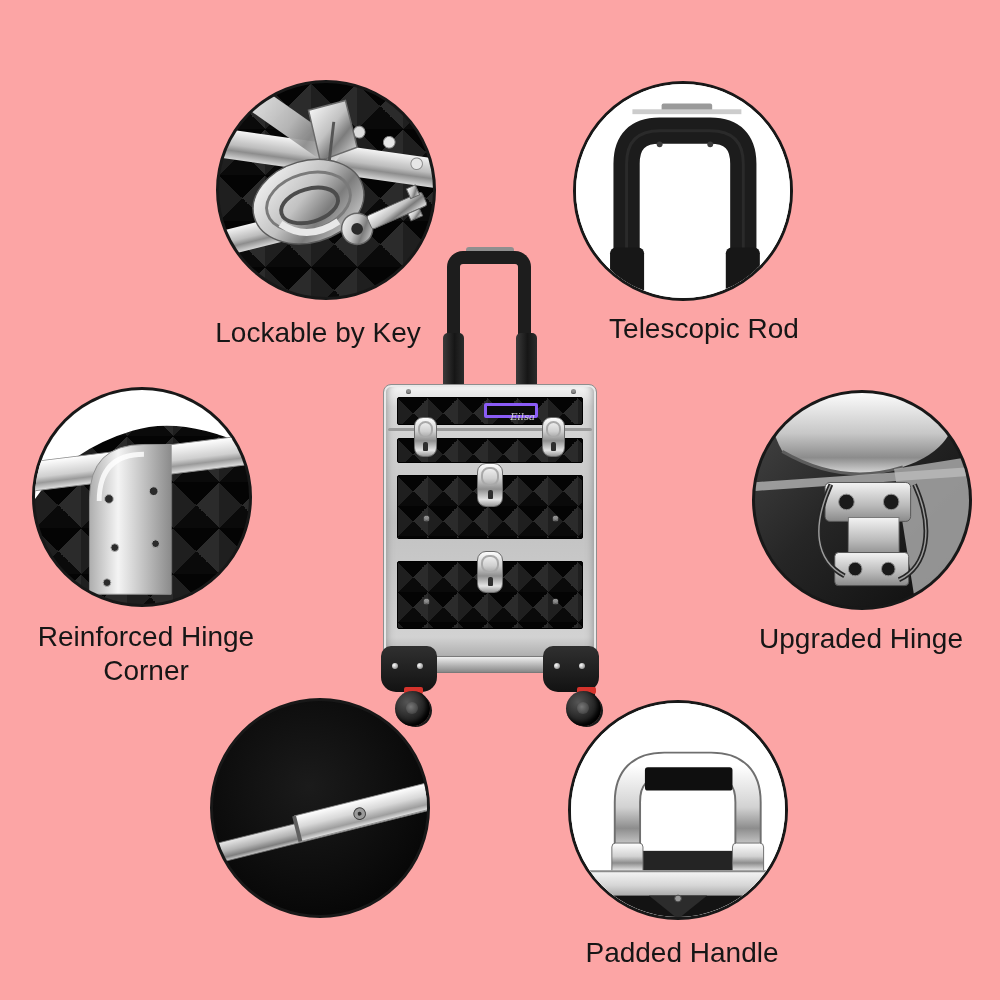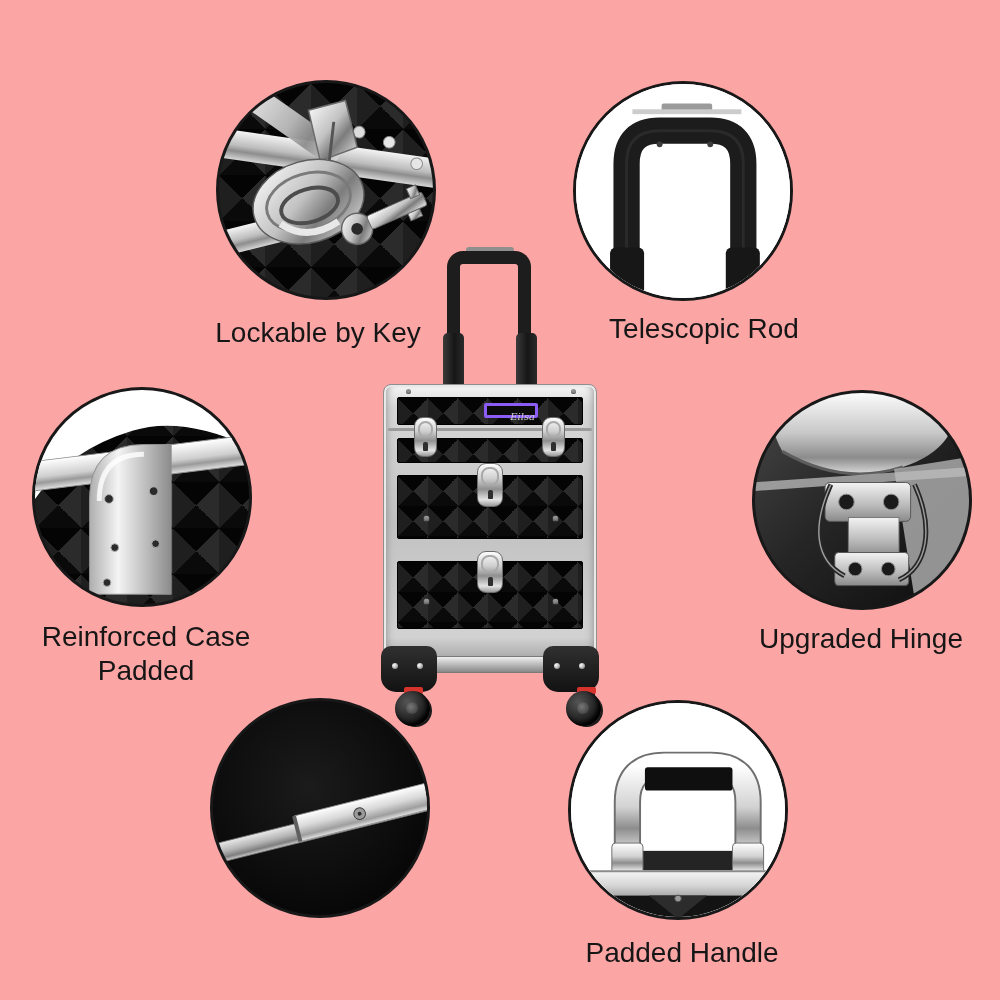--- a/index.html
+++ b/index.html
@@ -276,21 +276,21 @@
       <rect x="0" y="172" width="220" height="28" fill="url(#topG)"></rect>
       <line x1="0" y1="173" x2="220" y2="173" stroke="#8b8b8b" stroke-width="2"></line>
       <rect x="0" y="198" width="220" height="26" fill="#131313"></rect>
       <polygon points="80,198 110,222 140,198" fill="#2c2c2c"></polygon>
       <circle cx="110" cy="201" r="3.5" fill="#9a9a9a" stroke="#444"></circle>
     </svg>
   </div>
 
   <div class="feature-label l-lockable">Lockable by Key</div>
   <div class="feature-label l-telescopic">Telescopic Rod</div>
-  <div class="feature-label l-corner">Reinforced Case Padded</div>
+  <div class="feature-label l-corner">Reinforced Hinge Corner</div>
   <div class="feature-label l-hinge">Upgraded Hinge</div>
   <div class="feature-label l-handle">Padded Handle</div>
 
   <div>
     <div class="abs handle-plate"></div>
     <div class="abs handle-u"></div>
     <div class="abs handle-sleeve sleeve-l"></div>
     <div class="abs handle-sleeve sleeve-r"></div>
 
     <div class="abs case-body">

